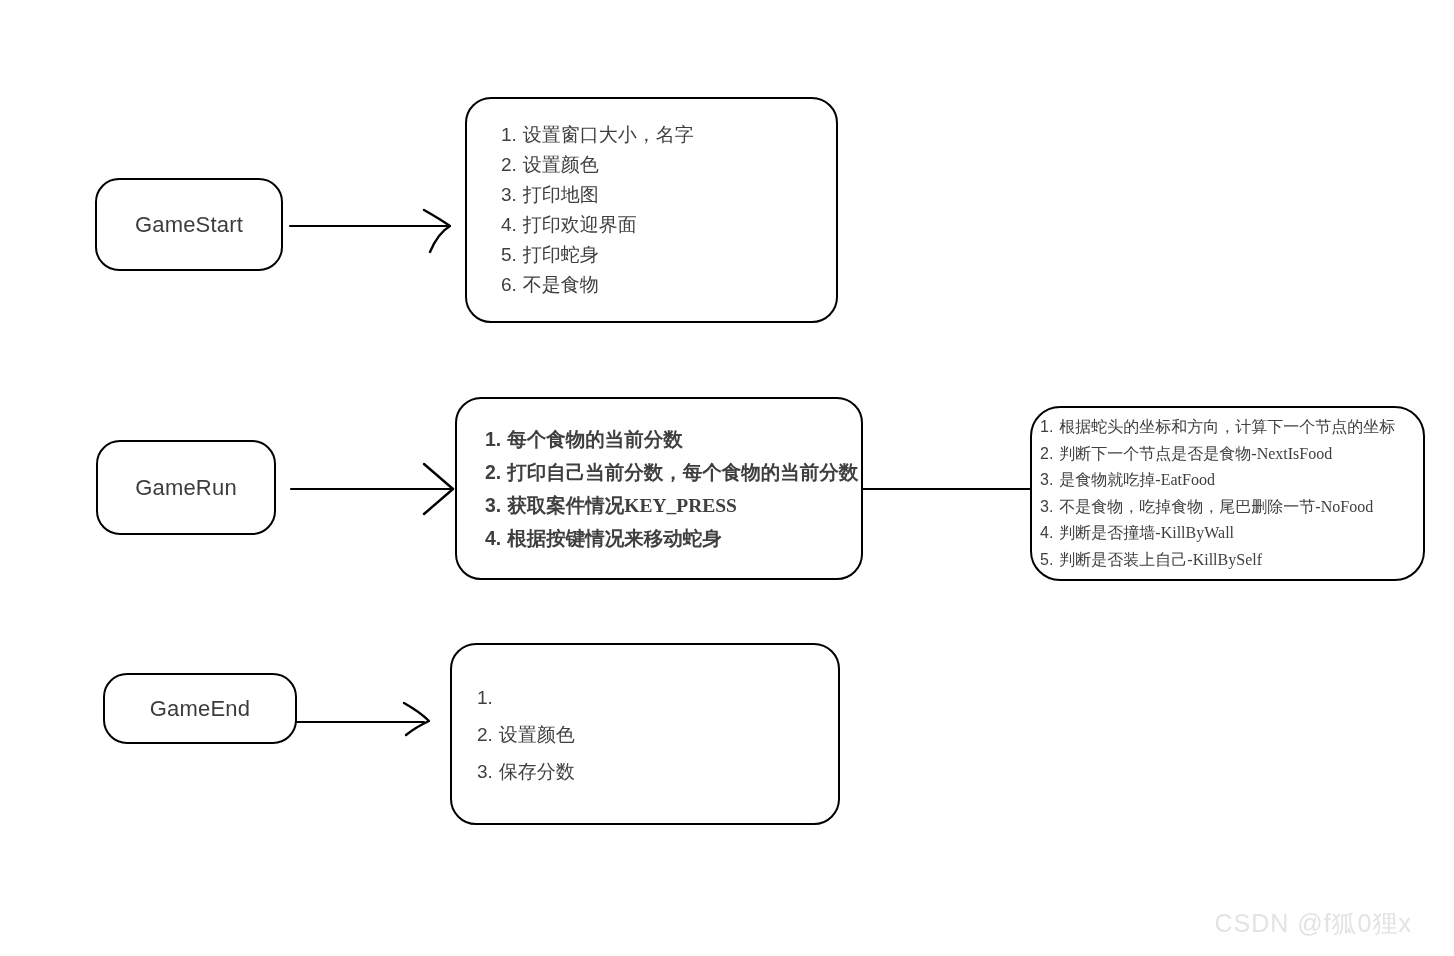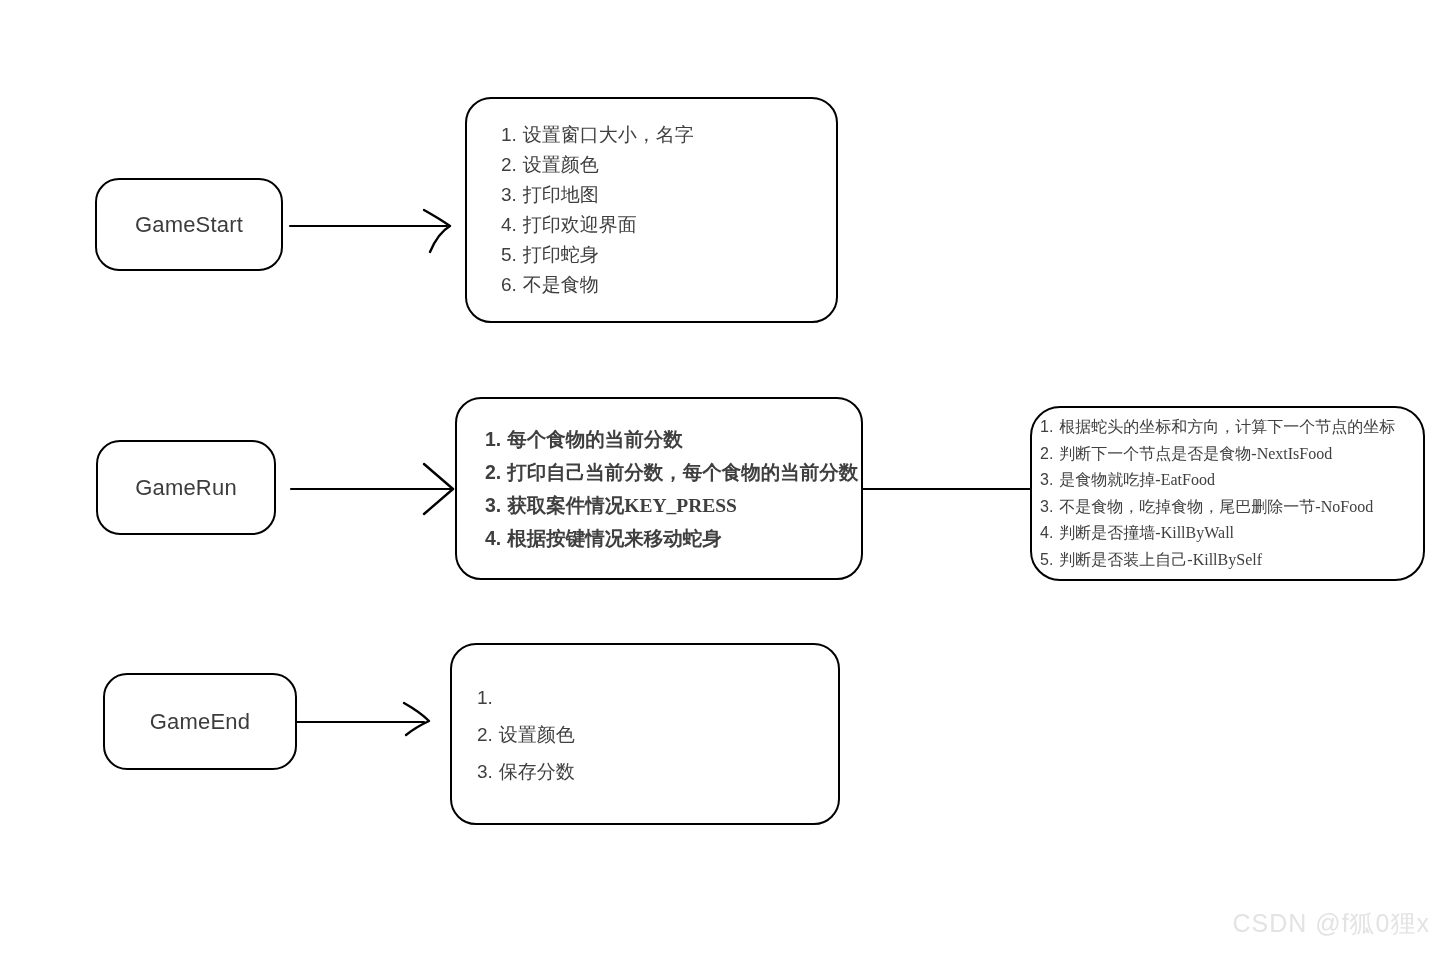--- a/index.html
+++ b/index.html
@@ -84,21 +84,21 @@
   #box-detail .li     { font-size: 16px; line-height: 26.5px; }
 
   #box-start .listbox-inner  { padding-left: 34px; }
   #box-run .listbox-inner    { padding-left: 28px; }
   #box-end .listbox-inner    { padding-left: 25px; }
   #box-detail .listbox-inner { padding-left: 8px; }
 
   
   #watermark {
     position: absolute;
-    right: 24px;
+    right: 42px;
     bottom: 16px;
     font-size: 25px;
     color: #e3e3e3;
     letter-spacing: 1px;
     white-space: nowrap;
     user-select: none;
   }
 </style>
 </head>
 <body>
@@ -129,21 +129,21 @@
   </svg>
 
   <div class="node" id="node-game-start" style="left:95px; top:178px; width:188px; height:93px;">
     <span class="node-label">GameStart</span>
   </div>
 
   <div class="node" id="node-game-run" style="left:96px; top:440px; width:180px; height:95px;">
     <span class="node-label">GameRun</span>
   </div>
 
-  <div class="node" id="node-game-end" style="left:103px; top:673px; width:194px; height:97px;">
+  <div class="node" id="node-game-end" style="left:103px; top:673px; width:194px; height:71px;">
     <span class="node-label">GameEnd</span>
   </div>
 
   <div class="listbox" id="box-start" style="left:465px; top:97px; width:373px; height:226px;">
     <div class="listbox-inner">
       <div class="li">
         <span class="li-num">1.</span>
         <span class="li-txt">设置窗口大小，名字</span>
       </div>
       <div class="li">

